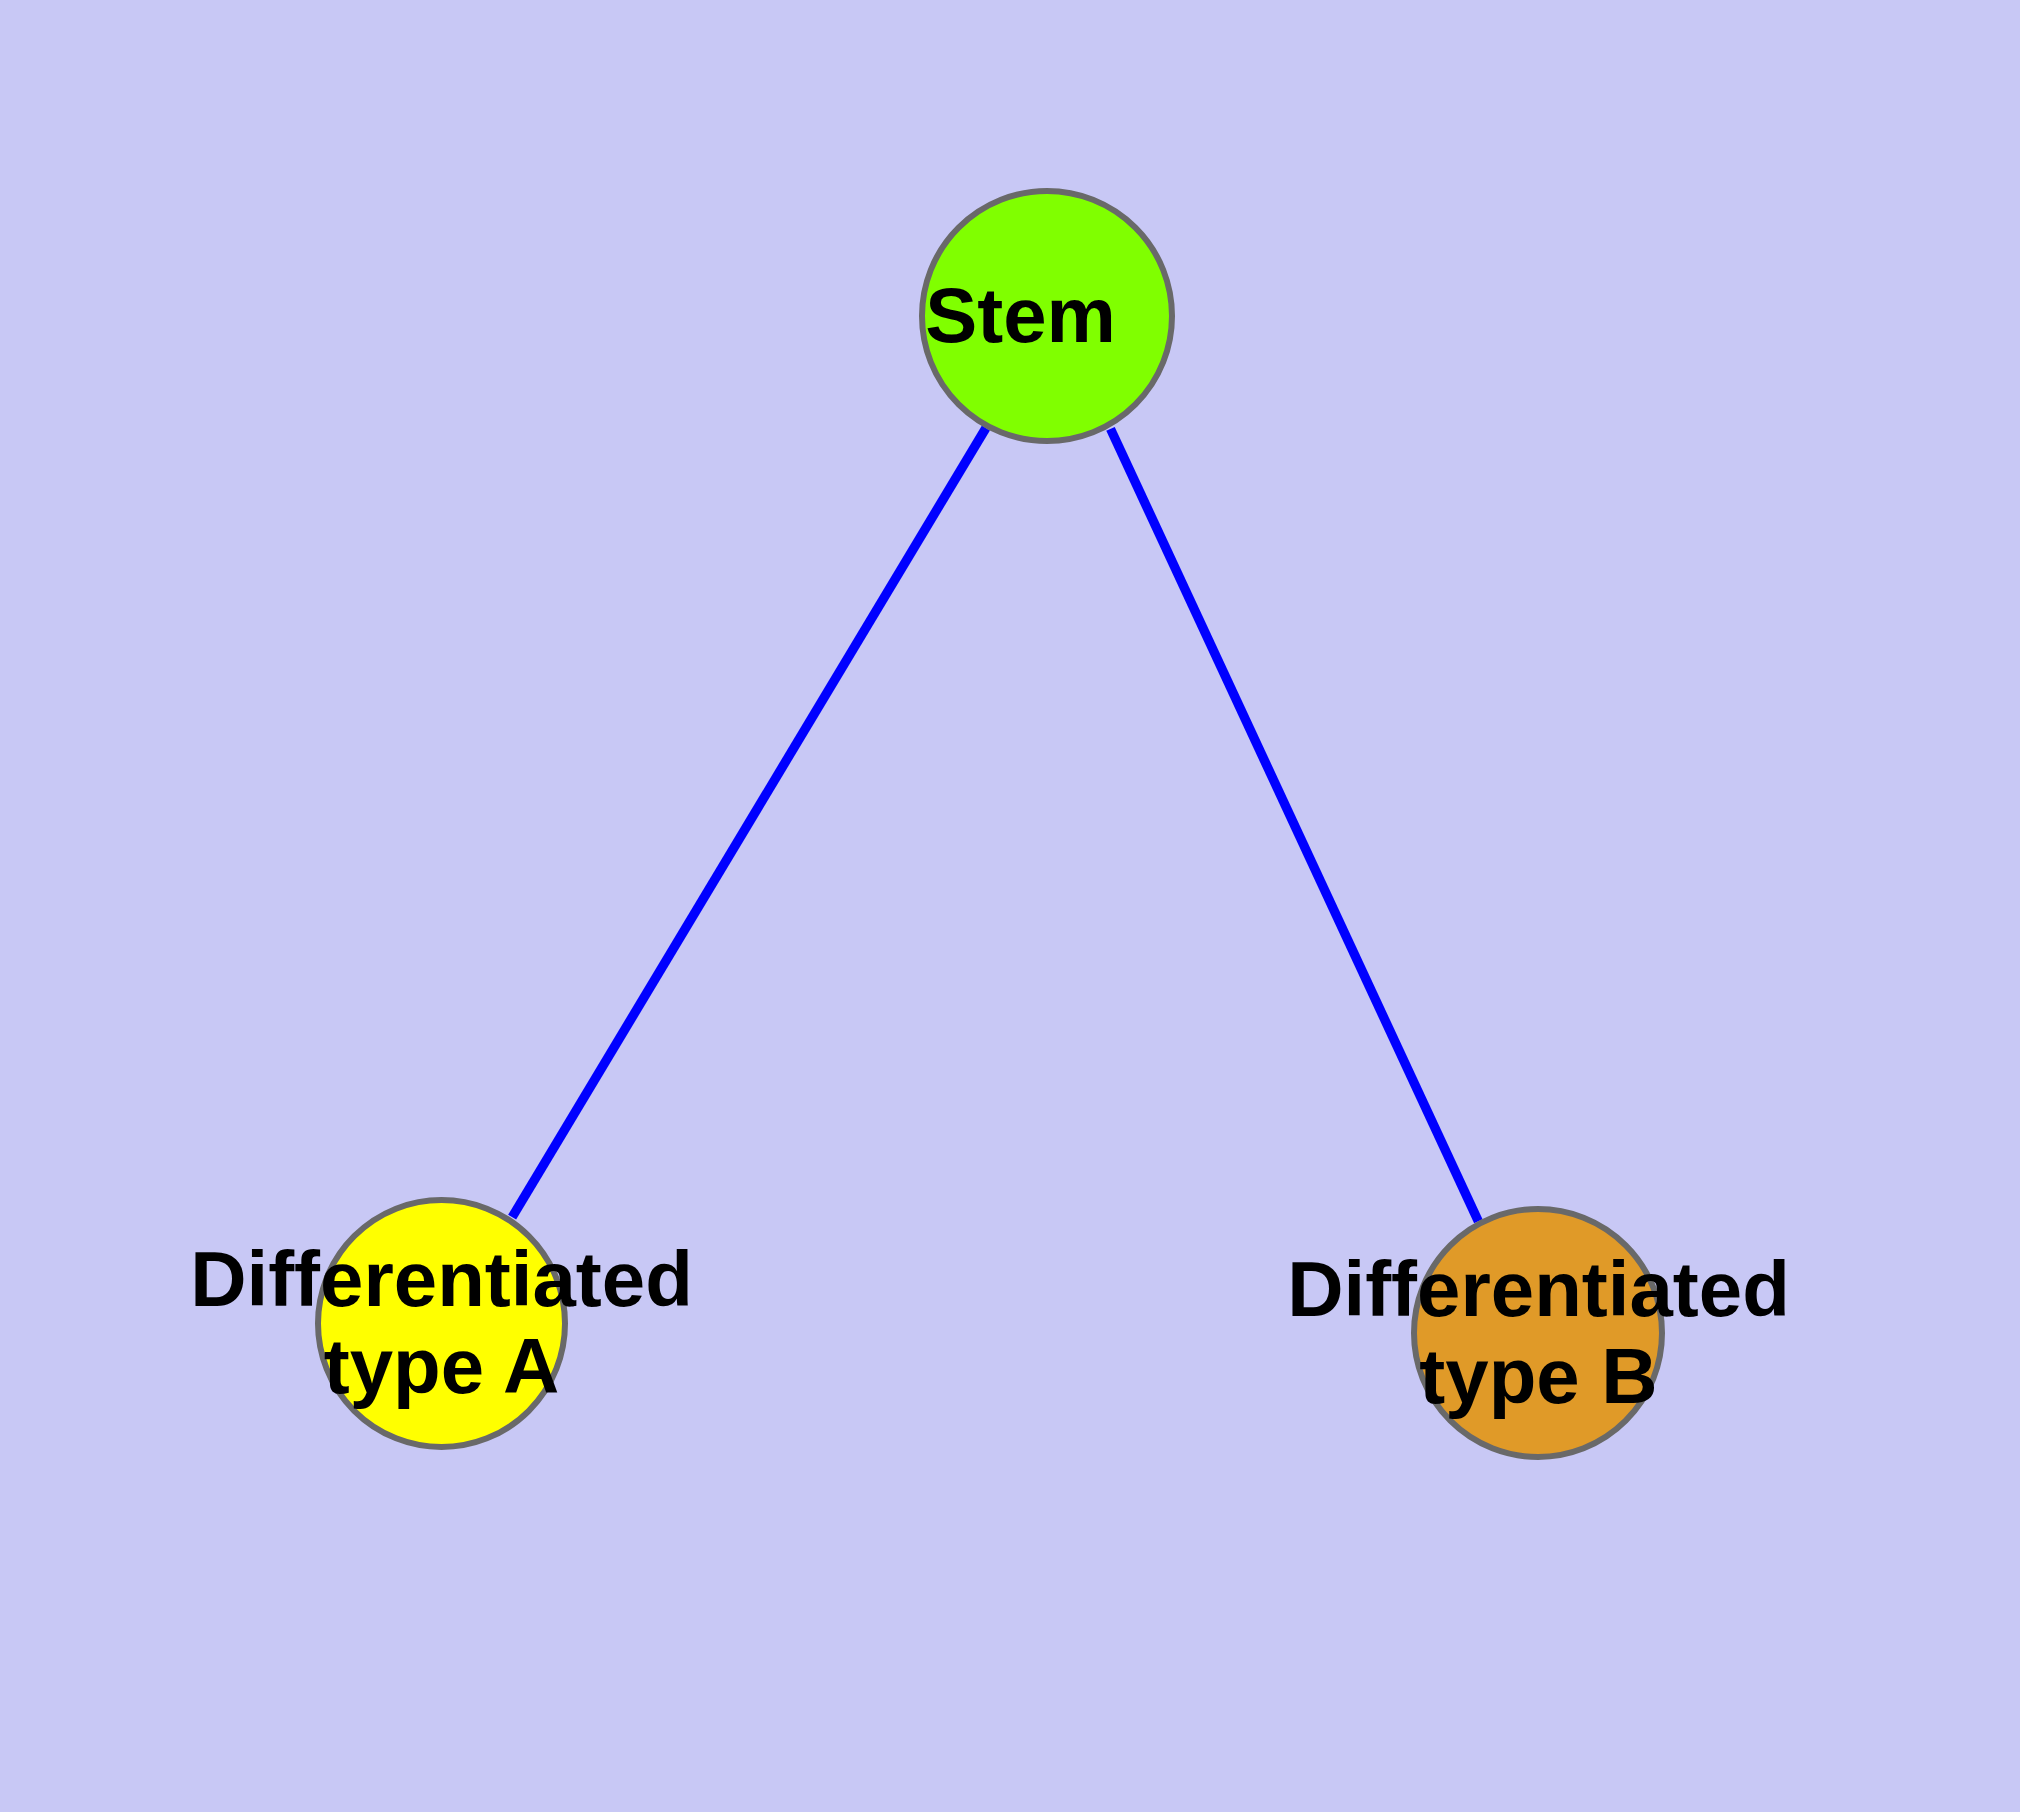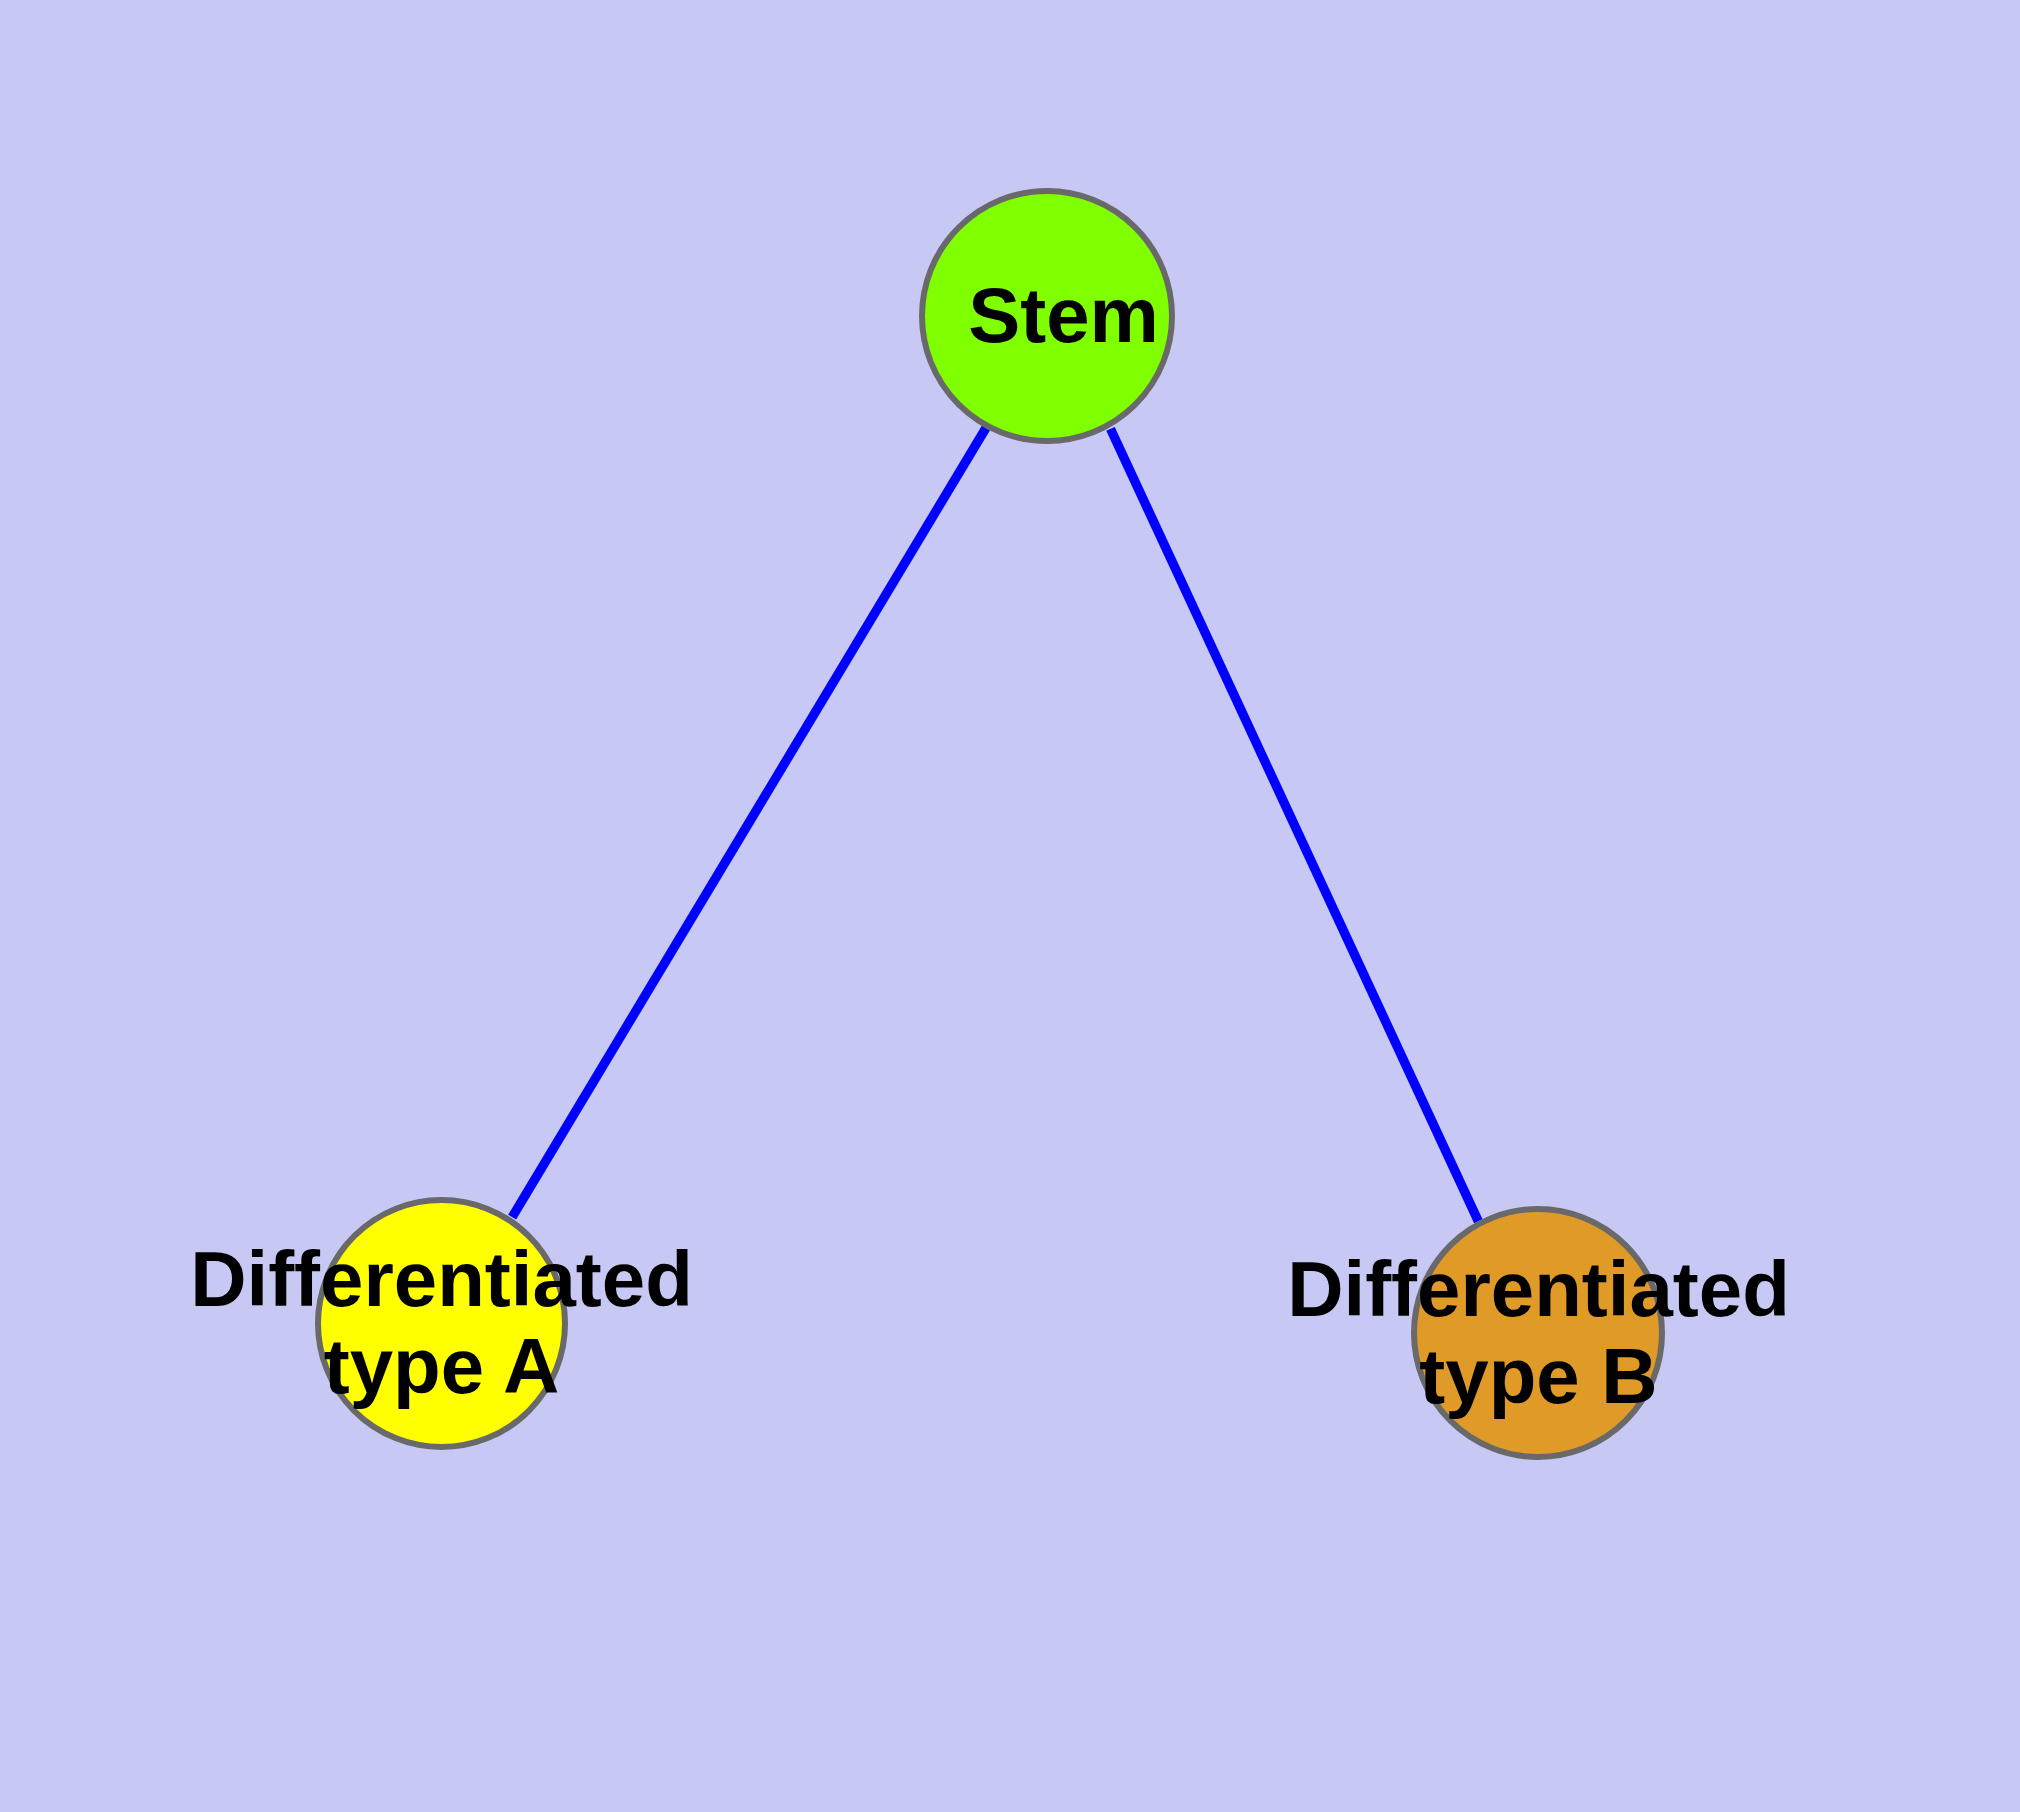--- a/index.html
+++ b/index.html
@@ -51,21 +51,21 @@
 
   <svg id="edge-layer" viewBox="0 0 2384 2138">
     <line x1="1163" y1="505" x2="604" y2="1436" stroke="#0000ff" stroke-width="11" stroke-linecap="butt"></line>
     <line x1="1310" y1="506" x2="1744" y2="1441" stroke="#0000ff" stroke-width="11" stroke-linecap="butt"></line>
   </svg>
 
   <div class="node" style="left: 919px; top: 188px; width: 256px; height: 256px; background: rgb(128, 255, 0); border-color: rgb(105, 105, 105);"></div>
   <div class="node" style="left: 315px; top: 1197px; width: 253px; height: 253px; background: rgb(255, 255, 0); border-color: rgb(105, 105, 105);"></div>
   <div class="node" style="left: 1411px; top: 1206px; width: 254px; height: 254px; background: rgb(224, 154, 40); border-color: rgb(105, 105, 105);"></div>
 
-  <div class="node-label" style="width: 1187px; left: 470px; top: 272px;">
+  <div class="node-label" style="width: 1187px; left: 427px; top: 272px;">
       <div>Stem</div>
     </div>
   <div class="node-label" style="width: 1187px; left: -152px; top: 1236px;">
       <div>Differentiated</div>
       <div>type A</div>
     </div>
   <div class="node-label" style="width: 1187px; left: 945px; top: 1246px;">
       <div>Differentiated</div>
       <div>type B</div>
     </div>

